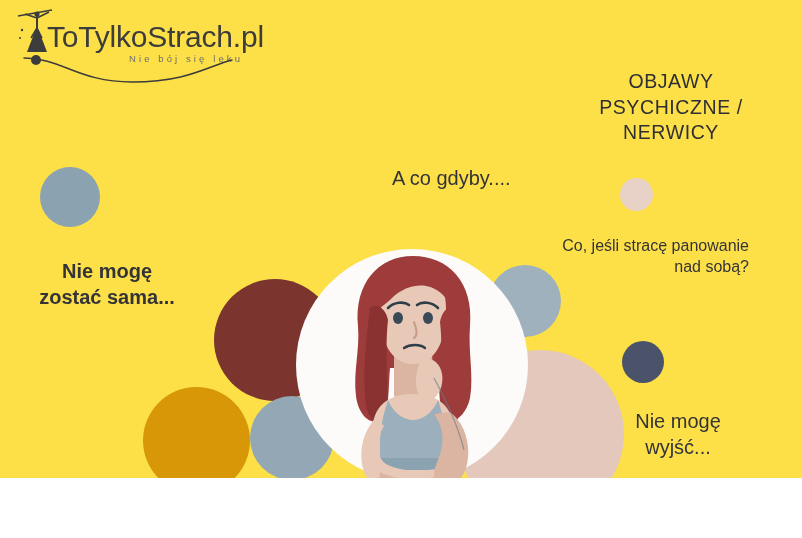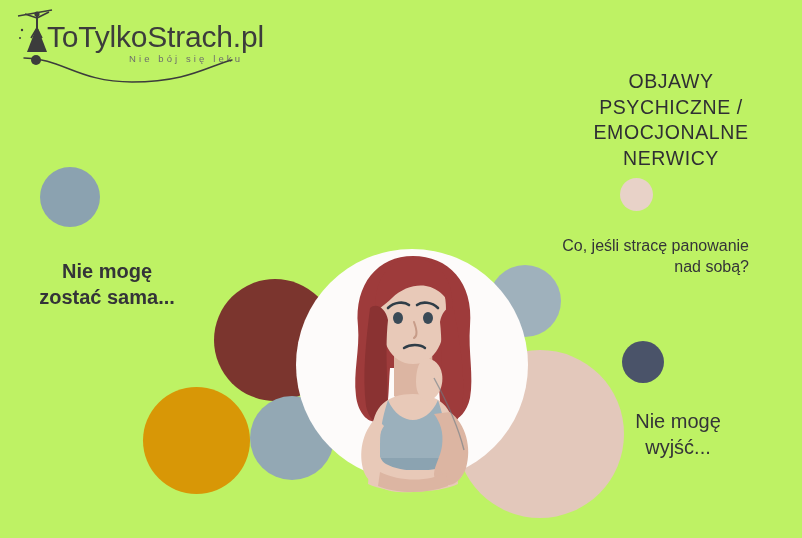--- a/index.html
+++ b/index.html
@@ -9,22 +9,22 @@
     background: #ffffff;
   }
   body {
     font-family: "Liberation Sans", sans-serif;
     -webkit-font-smoothing: antialiased;
   }
 
   #infographic {
     position: relative;
     width: 802px;
-    height: 538px;
-    background: #bef264;
+    height: 478px;
+    background: #fde047;
     overflow: hidden;
   }
 
   
   .circle-layer {
     position: absolute;
     inset: 0;
     z-index: 1;
   }
   .circle {
@@ -267,21 +267,21 @@
     <span class="logo-swoosh">
       <svg viewBox="0 0 240 32" xmlns="http://www.w3.org/2000/svg">
         <path d="M2 4 C40 4 56 28 110 28 C166 28 186 12 210 6" stroke="#3c3c3c" stroke-width="1.5" fill="none" stroke-linecap="round"></path>
       </svg>
     </span>
   </div>
 
   <div class="headline">
     <div>OBJAWY</div>
     <div>PSYCHICZNE /</div>
-    <div>EMOCJONALNE</div>
     <div>NERWICY</div>
   </div>
 
+  <div class="thought t-gdyby">A co gdyby....</div>
   <div class="thought t-sama">Nie mogę zostać sama...</div>
   <div class="thought t-stracę">Co, jeśli stracę panowanie nad sobą?</div>
   <div class="thought t-wyjsc">Nie mogę wyjść...</div>
 
 </div>
 
 </body></html>

